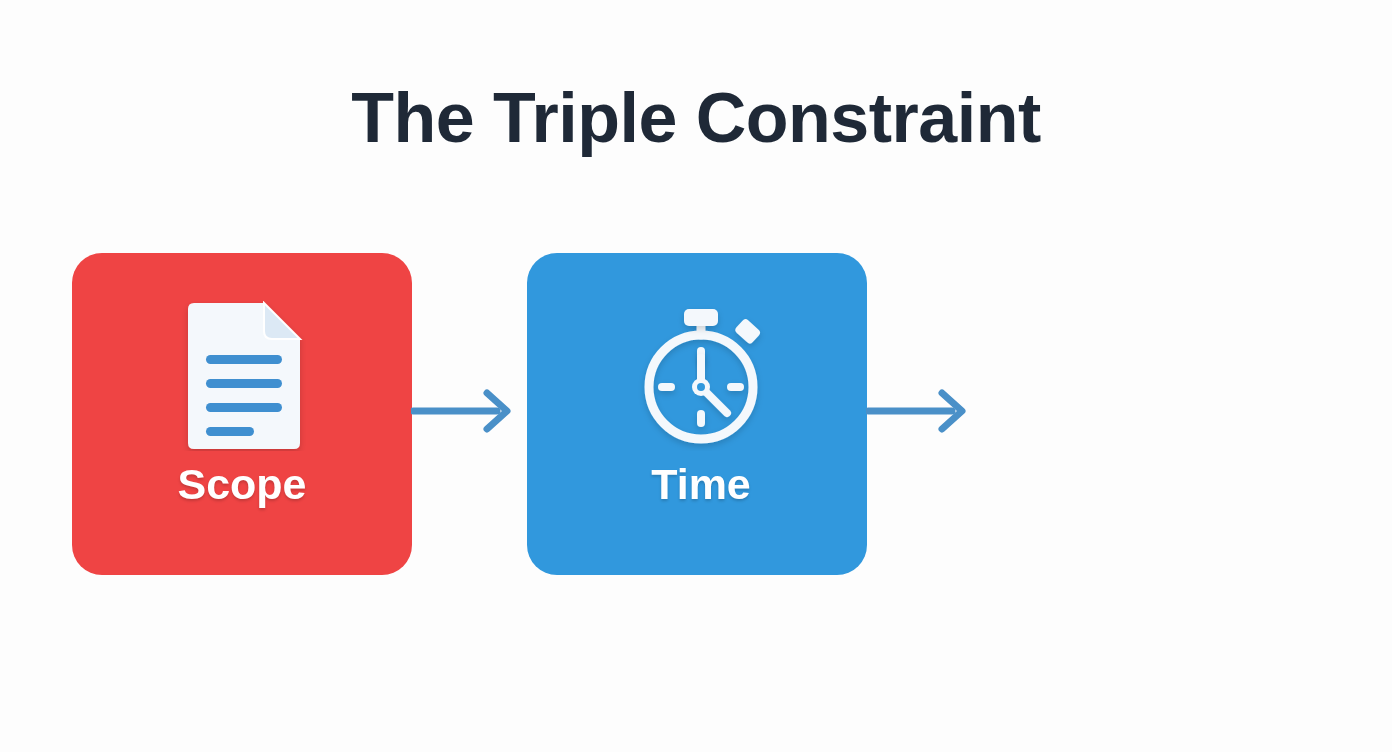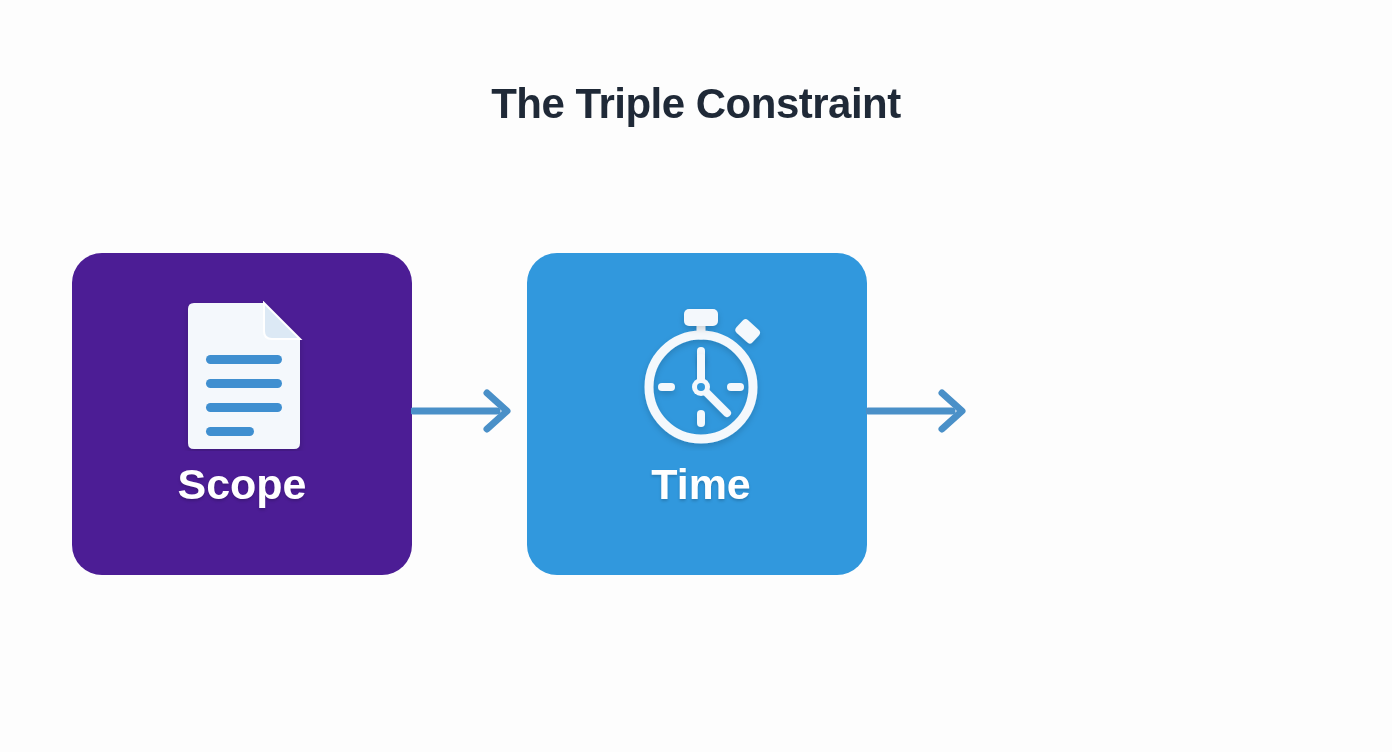--- a/index.html
+++ b/index.html
@@ -21,21 +21,21 @@
     inset: 0;
   }
 
   
   .title {
     position: absolute;
     left: 0;
     top: 83px;
     width: 1392px;
     text-align: center;
-    font-size: 42px;
+    font-size: 70px;
     font-weight: bold;
     letter-spacing: -0.5px;
     color: #1f2937;
     line-height: 1;
     white-space: nowrap;
   }
 
   
   .cards {
     position: absolute;
@@ -50,21 +50,21 @@
     top: 0;
     width: 340px;
     height: 322px;
     border-radius: 30px;
     box-sizing: border-box;
     display: flex;
     flex-direction: column;
     align-items: center;
     justify-content: flex-start;
   }
-  .card-1 { left: 72px;  background: #4c1d95; }
+  .card-1 { left: 72px;  background: #ef4444; }
   .card-2 { left: 527px; background: #3198dd; padding-left: 8px; }
   .card-3 { left: 982px; background: #a3a8b0; }
 
   .card-icon {
     margin-top: 48px;
     height: 150px;
     display: flex;
     align-items: center;
     justify-content: center;
   }

